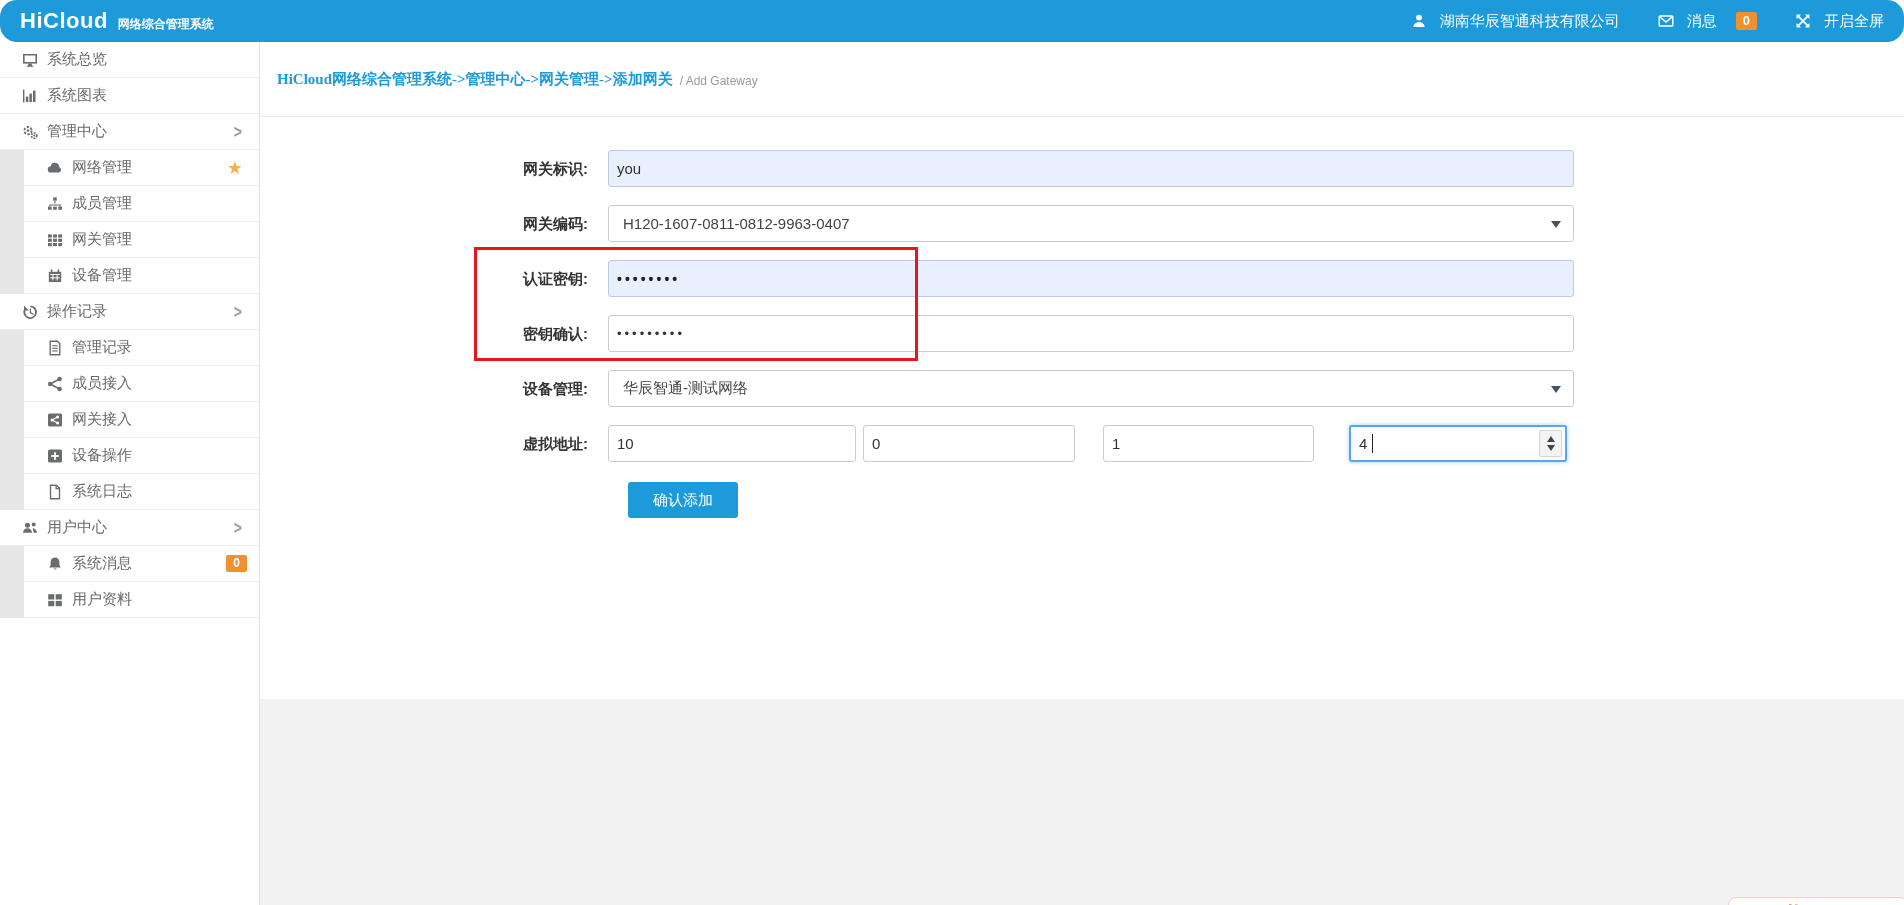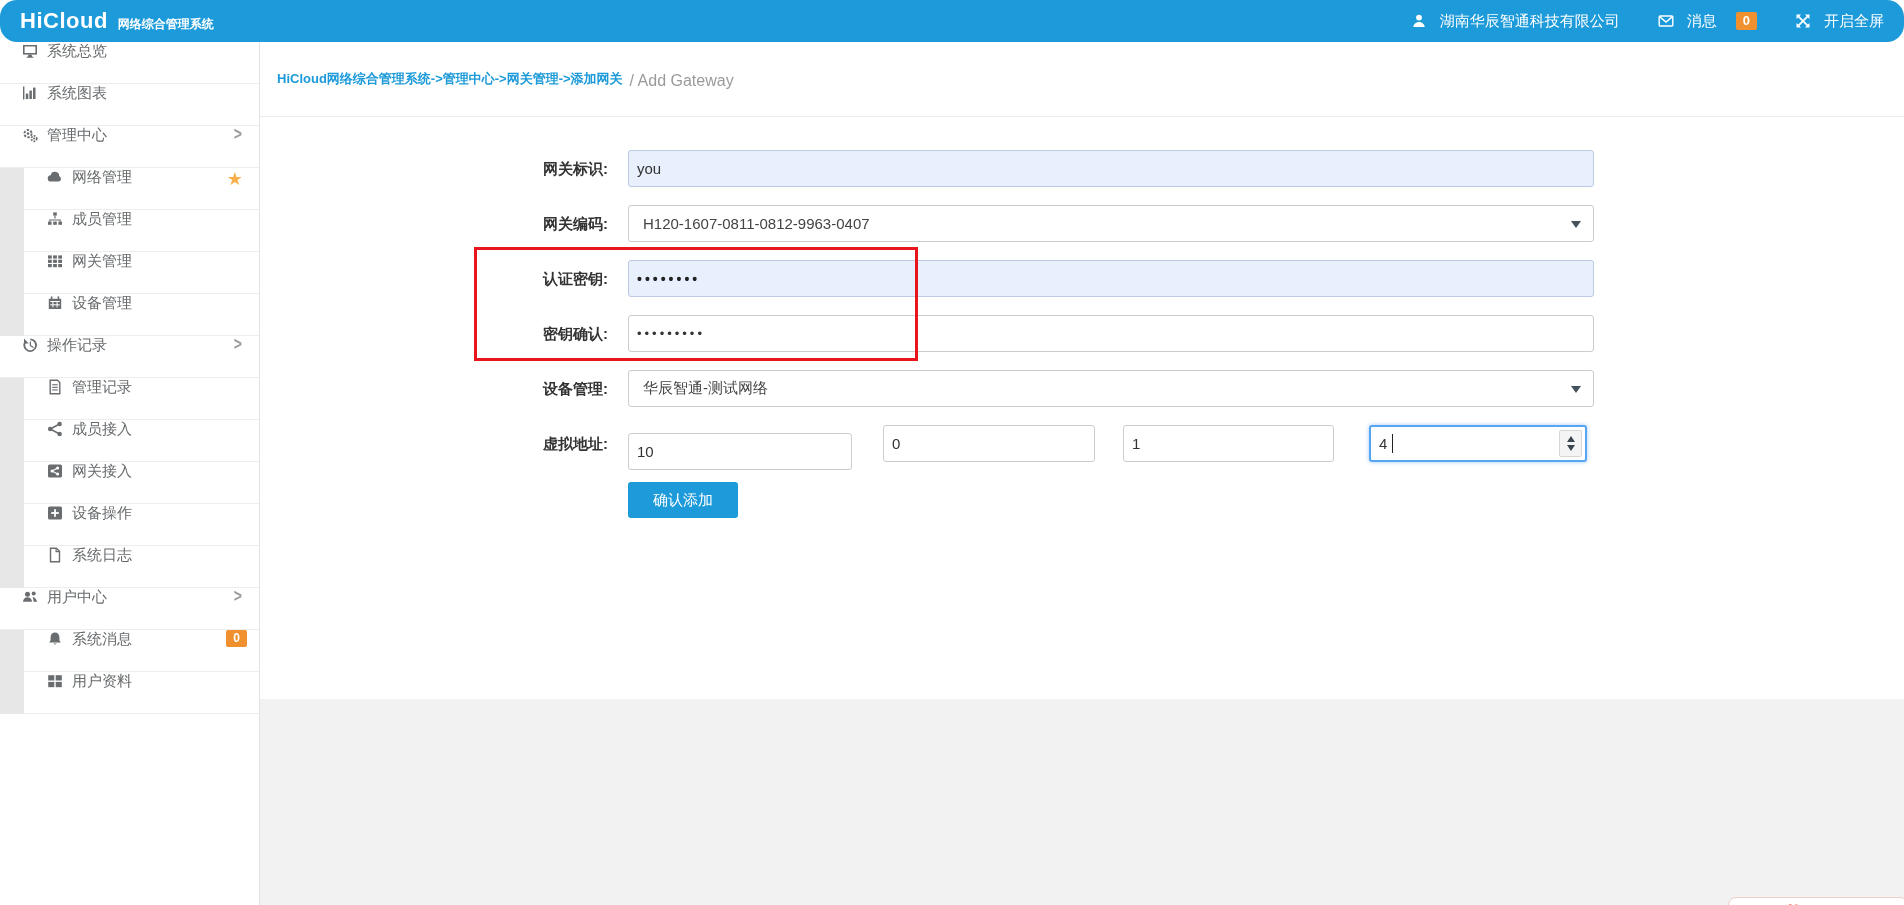--- a/index.html
+++ b/index.html
@@ -24,66 +24,66 @@
   .badge {
     display:inline-block; background:var(--badge-orange,#f0902e); color:#fff;
     font-size:13px; font-weight:bold; padding:1px 7px 2px; border-radius:2px; margin-left:6px;
   }
   
   .sidebar {
     position:absolute; left:0; top:42px; width:260px; bottom:0;
     background:#fff; border-right:1px solid #e2e2e2;
   }
   .side-item {
-    position:relative; height:42px; display:flex; align-items:flex-start;
+    position:relative; height:36px; display:flex; align-items:center;
     border-bottom:1px solid #ededed; color:#676a6c; font-size:15px;
     padding-left:21px; cursor:pointer; background:#fff;
   }
   .side-item.sub { padding-left:46px; }
   .side-item.sub::before {
     content:""; position:absolute; left:0; top:0; bottom:-1px; width:24px; background:#e7e7e7;
   }
   .si-icon { display:inline-flex; width:18px; height:17px; margin-right:8px; align-items:center; justify-content:center; }
   .si-icon svg { width:16px; height:16px; fill:#6a6d70; }
   .si-label { white-space:nowrap; }
   .si-chevron { display:none; position:absolute; right:17px; color:#9a9a9a; font-size:14px; font-weight:bold; transform:scaleY(1.25); }
   .si-star { display:none; position:absolute; right:16px; color:var(--star-gold,#f8b04c); font-size:18px; }
   .si-badge {
     display:none; position:absolute; right:12px; background:var(--badge-orange,#f0902e);
     color:#fff; font-size:12px; font-weight:bold; padding:1px 7px 2px; border-radius:2px;
   }
   
   .main { position:absolute; left:260px; top:42px; right:0; bottom:0; background:#fff; }
   .crumb-bar { height:75px; border-bottom:1px solid #ebebeb; display:flex; align-items:center; padding-left:17px; }
-  .crumb-path { color:var(--topbar-blue,#1c9ad9); font-weight:bold; font-size:13px; cursor:pointer; }
-  .crumb-note { color:#9a9a9a; font-size:16px; margin-left:7px; padding-top:4px; }
+  .crumb-path { color:var(--topbar-blue,#1c9ad9); font-weight:bold; font-size:15px; cursor:pointer;font-family:Liberation Serif, serif; }
+  .crumb-note { color:#9a9a9a; font-size:12px; margin-left:7px; padding-top:4px; }
   .main-footer-area { position:absolute; left:0; right:0; top:657px; bottom:0; background:#f2f2f2; }
   
-  .form-row { position:absolute; left:368px; height:37px; display:flex; align-items:center; }
+  .form-row { position:absolute; left:348px; height:37px; display:flex; align-items:center; }
   .form-label {
     position:absolute; left:-368px; width:348px; text-align:right;
     font-weight:bold; color:#333; font-size:15px; line-height:37px; white-space:nowrap;
   }
   .inp { height:37px; border:1px solid #ccc; border-radius:3px; padding:0 8px; font-size:15px; color:#333;
          font-family:"Liberation Sans","DejaVu Sans",sans-serif; outline:none; background:#fff; }
   .inp-full { width:966px; }
   .autofill { background:var(--autofill-blue,#e8f0fe); border-color:#bccbe2; }
   .pwd1 { font-weight:bold; letter-spacing:3px; font-size:14px; color:#222; }
   .pwd2 { letter-spacing:3px; font-size:13px; color:#333; }
   .fake-select {
     position:relative; width:966px; height:37px; border:1px solid #ccc; border-radius:3px;
     background:#fff; display:flex; align-items:center; padding:0 14px; font-size:15px; color:#444; cursor:pointer;
   }
   .caret {
     position:absolute; right:12px; top:15px; width:0; height:0;
     border-left:5.5px solid transparent; border-right:5.5px solid transparent; border-top:7px solid #45525e;
   }
   .octet-wrap { position:absolute; top:0; height:37px; }
   .octet { width:100%; height:37px; }
-  .ow0 { left:0;    width:224px;margin-top:8px; }
+  .ow0 { left:0;    width:248px; }
   .ow1 { left:255px; width:212px; }
   .ow2 { left:495px; width:211px; }
   .ow3 { left:741px; width:218px; }
   .octet.focused { border:2px solid #58a6f2; box-shadow:0 0 4px rgba(82,158,236,.55); padding-right:30px; }
   .text-cursor { position:absolute; left:23px; top:9px; width:1px; height:19px; background:#222; }
   .spinner {
     position:absolute; right:5px; top:5px; width:23px; height:27px;
     background:#f4f4f4; border:1px solid #d6d6d6; border-radius:2px;
     display:flex; flex-direction:column; align-items:center; justify-content:center; gap:3px; cursor:pointer;
   }

